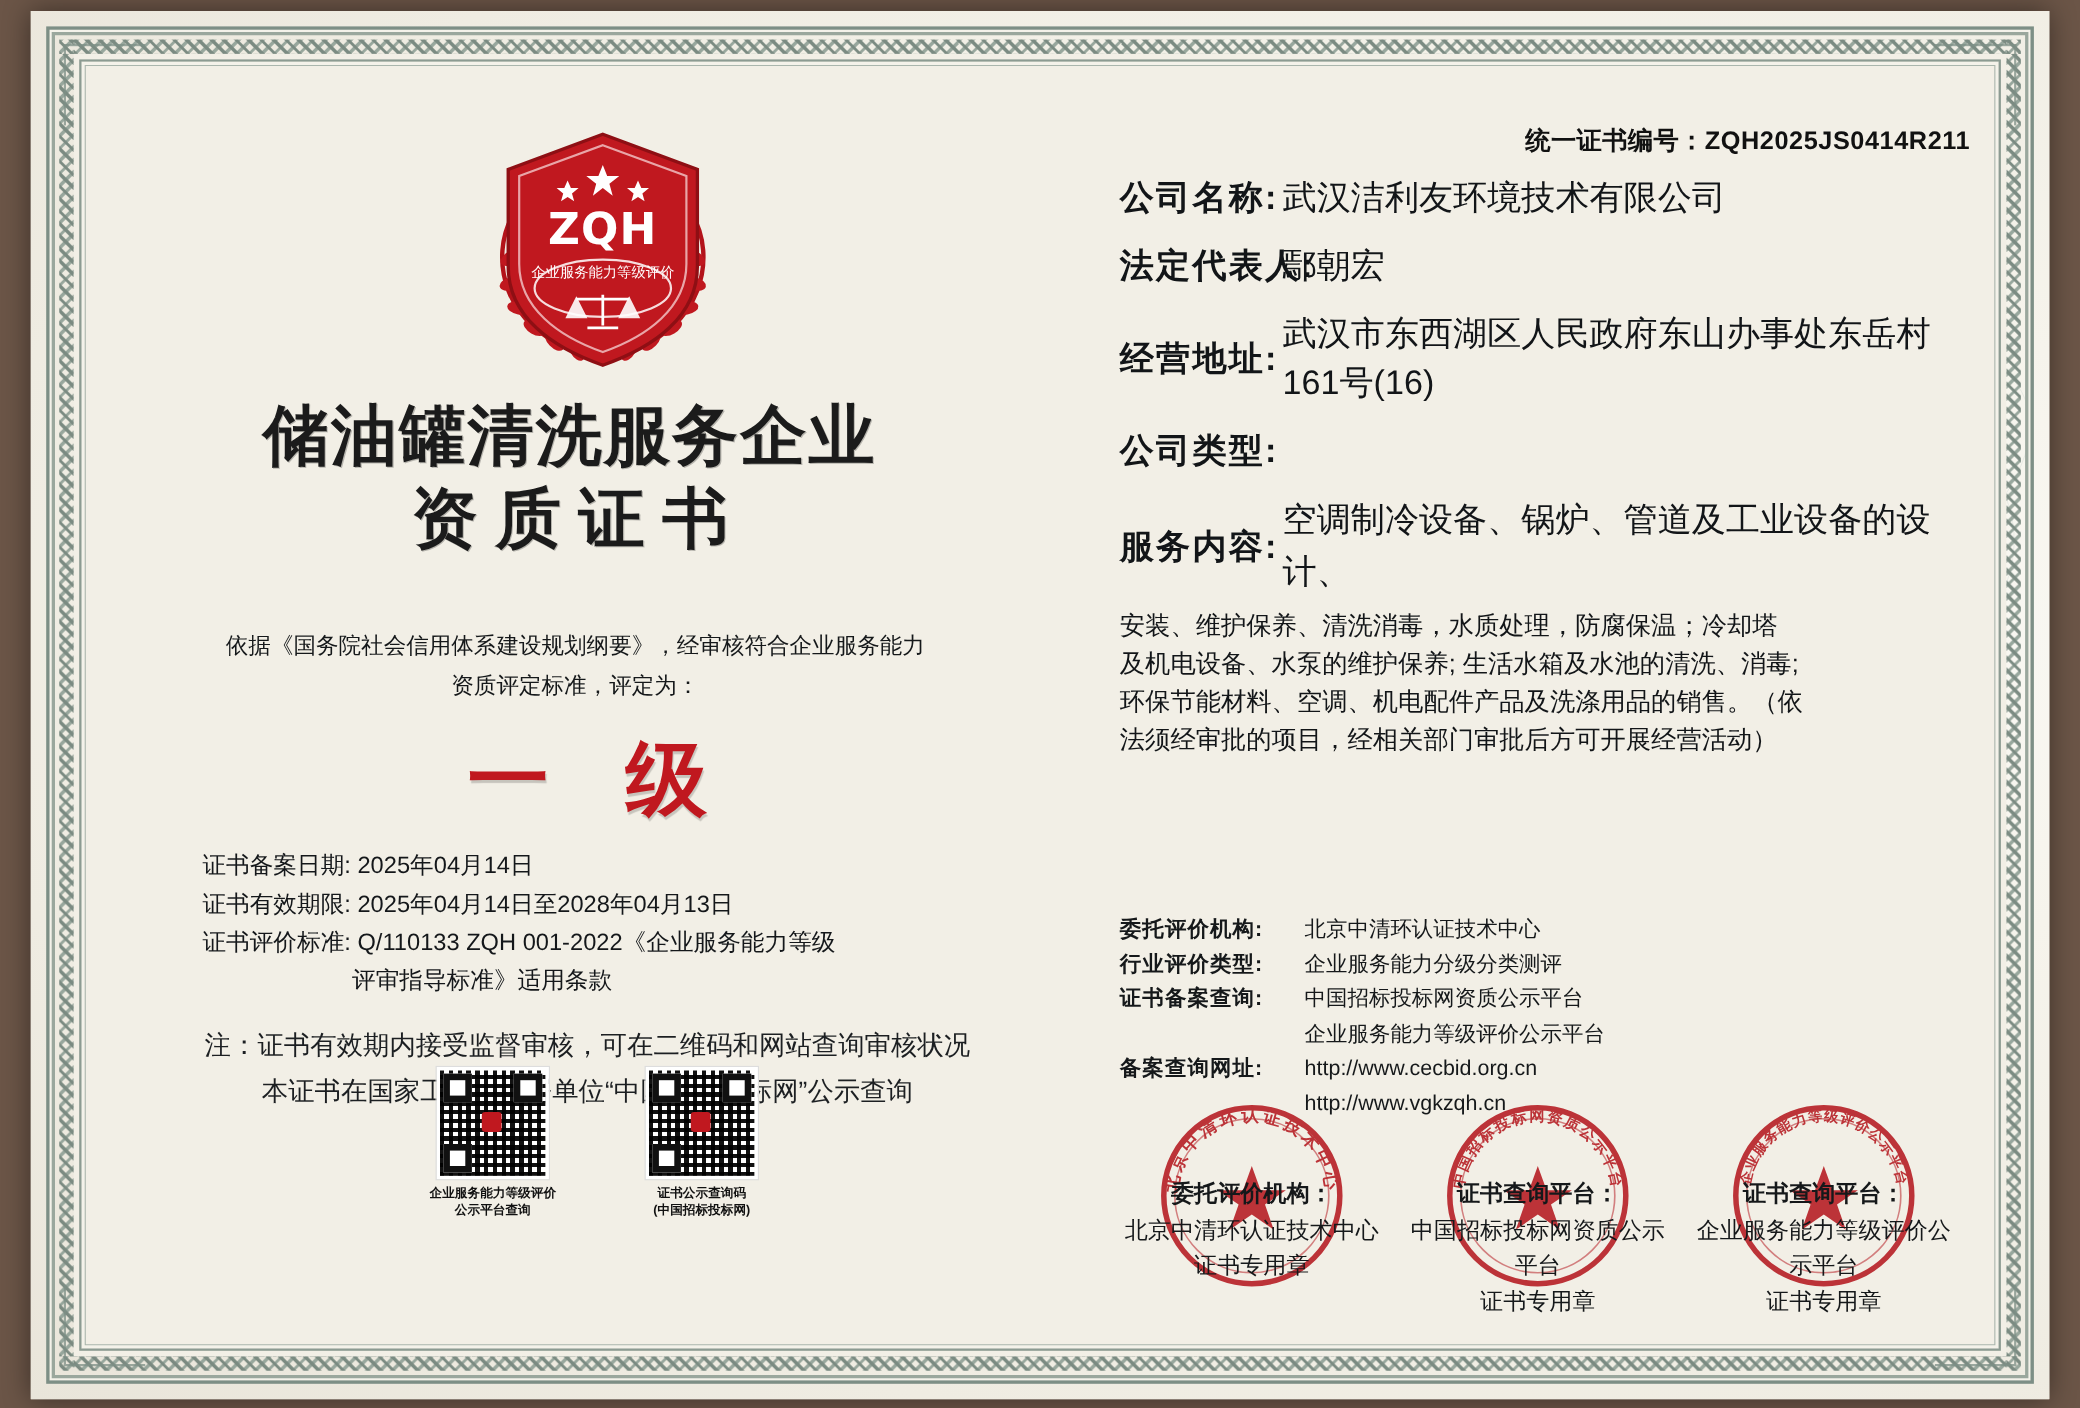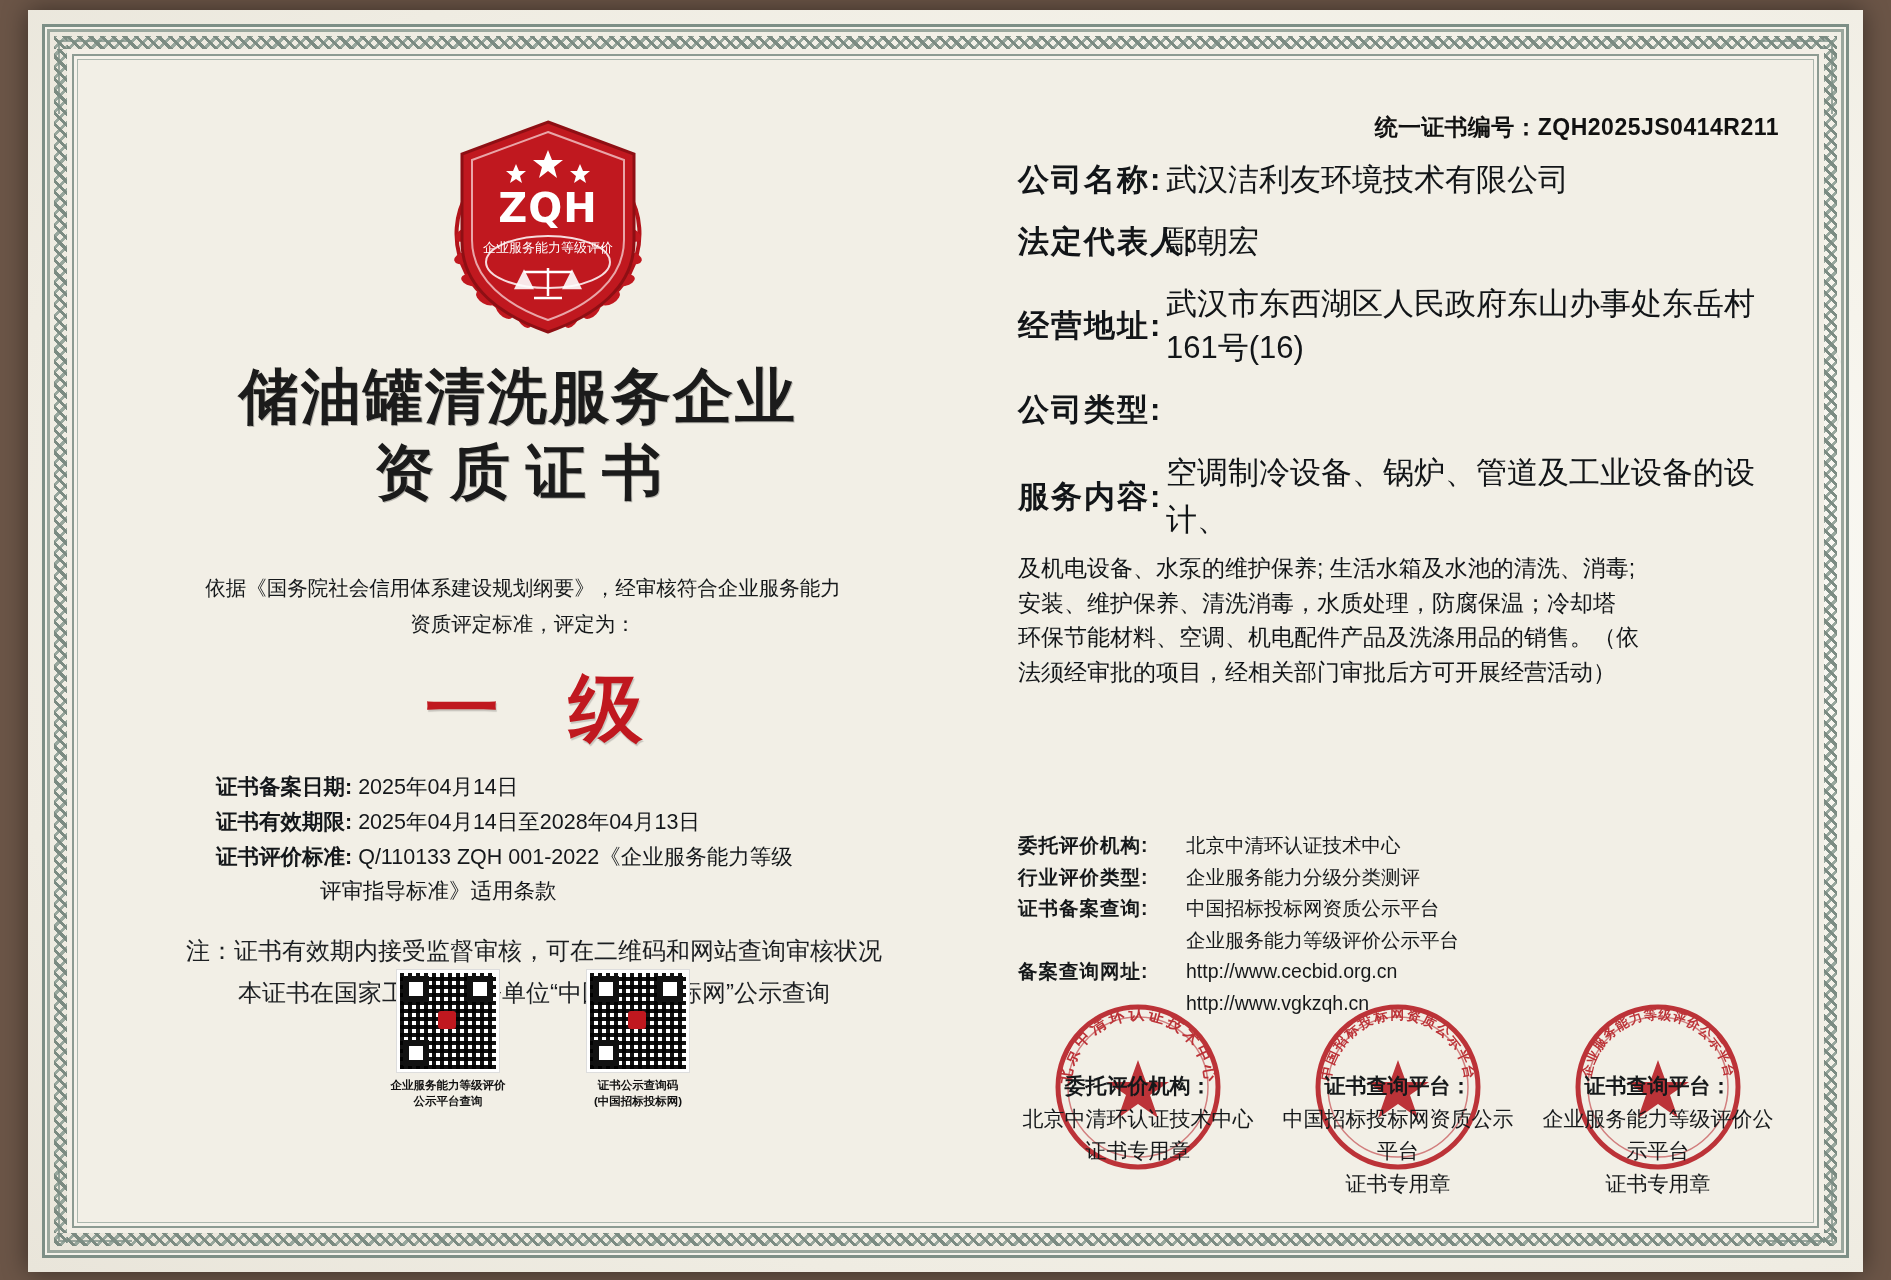--- a/index.html
+++ b/index.html
@@ -82,21 +82,21 @@
 
   
   .content {
     position: absolute;
     left: 60px; top: 60px; right: 60px; bottom: 60px;
   }
 
   
   .cert-no {
     position: absolute;
-    right: 24px;
+    right: 12px;
     top: 42px;
     font-size: 23px;
     color: #111;
     letter-spacing: .3px;
     white-space: nowrap;
   }
   .cert-no .label { font-weight: bold; }
   .cert-no .value { font-weight: bold; letter-spacing: .5px; }
 
   
@@ -168,21 +168,21 @@
   .left-meta {
     position: absolute;
     left: 96px;
     top: 700px;
     width: 700px;
     font-size: 21.5px;
     color: #14171a;
     line-height: 1.62;
   }
   .left-meta .row { white-space: nowrap; }
-  .left-meta .row .k { font-weight: bold; margin-left: 32px; }
+  .left-meta .row .k { font-weight: normal; }
   .left-meta .row.indent { padding-left: 136px; }
 
   .note {
     position: absolute;
     left: 96px;
     top: 860px;
     width: 700px;
     font-size: 24px;
     color: #1c1f22;
     line-height: 1.75;
@@ -477,22 +477,22 @@
           <span class="k">公司类型:</span>
         </div>
 
         <div class="info-row service-row">
           <span class="k">服务内容:</span>
           <span class="v">
             <span>空调制冷设备、锅炉、管道及工业设备的设计、</span>
           </span>
         </div>
         <div style="font-size:23px;line-height:1.5;">
+          <div>安装、维护保养、清洗消毒，水质处理，防腐保温；冷却塔</div>
           <div>及机电设备、水泵的维护保养; 生活水箱及水池的清洗、消毒;</div>
-          <div>安装、维护保养、清洗消毒，水质处理，防腐保温；冷却塔</div>
           <div>环保节能材料、空调、机电配件产品及洗涤用品的销售。（依</div>
           <div>法须经审批的项目，经相关部门审批后方可开展经营活动）</div>
         </div>
       </div>
 
       <div class="lower-right">
         <div class="lr-row">
           <span class="k">委托评价机构:</span>
           <span class="v">北京中清环认证技术中心</span>
         </div>

